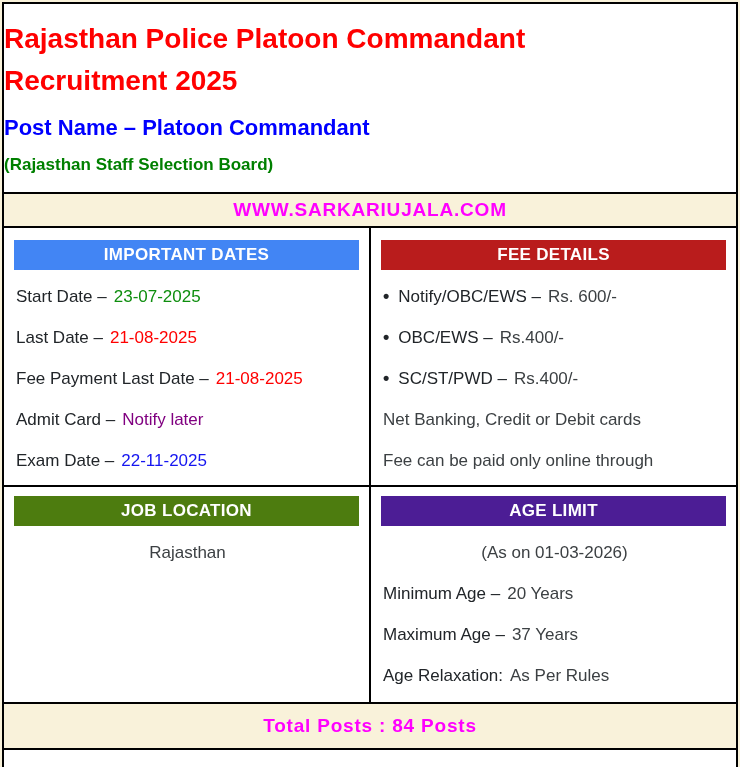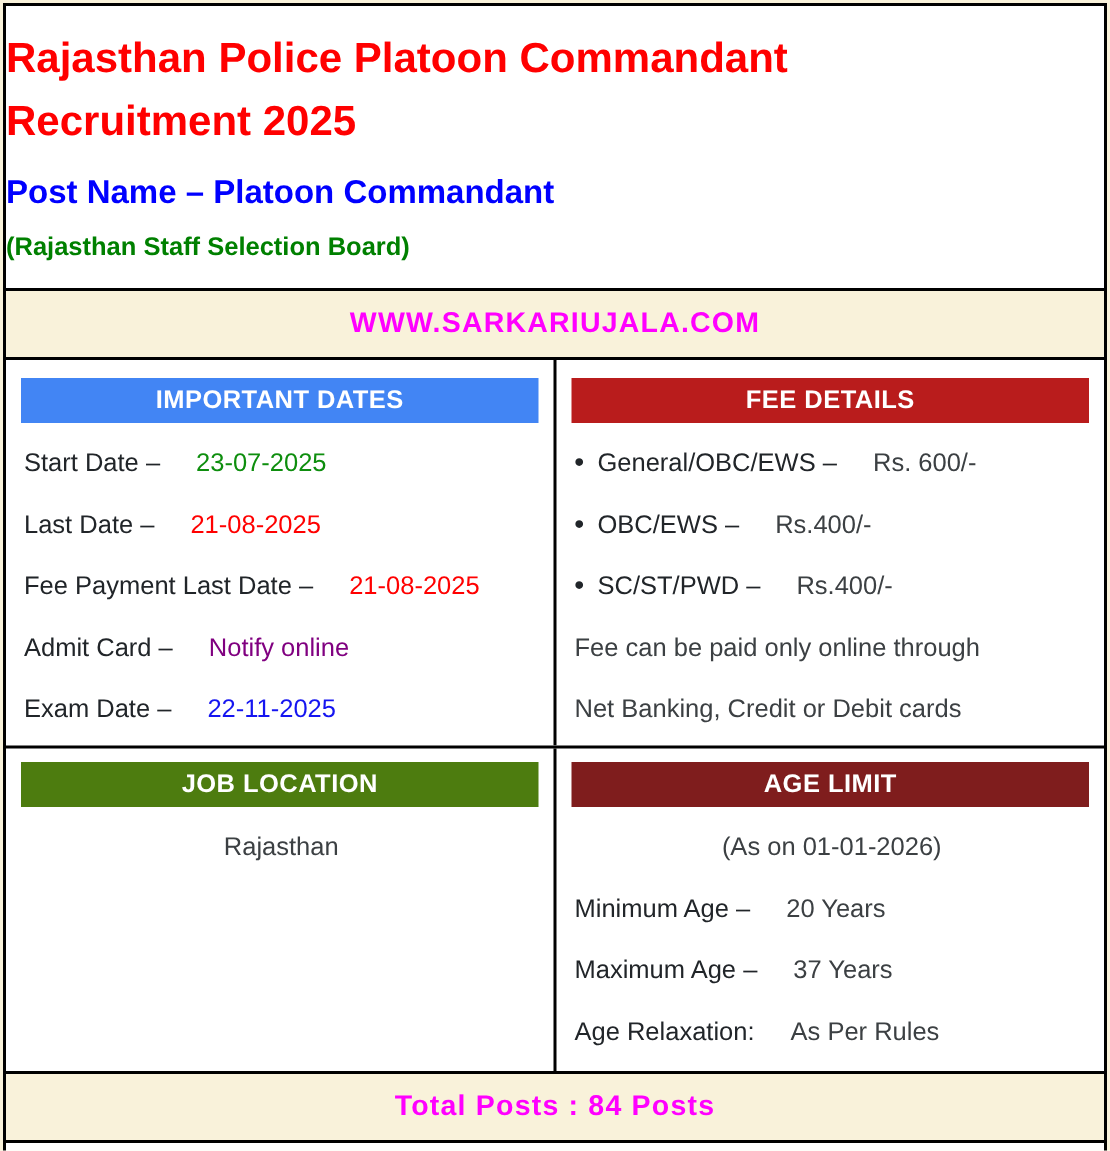--- a/index.html
+++ b/index.html
@@ -14,40 +14,40 @@
     display: flex; flex-direction: column;
   }
   
   .header { height: 188px; padding-top: 14px; background: #fff; }
   .title-line { display: block; font-weight: 700; font-size: 28px; line-height: 42px; }
   .post-name { margin-top: 13px; font-weight: 700; font-size: 22px; line-height: 26px; }
   .board { margin-top: 12px; font-weight: 700; font-size: 17px; line-height: 24px; }
   
   .banner {
     background: #f9f2da; border-top: 2px solid #000; border-bottom: 2px solid #000;
-    height: 48px; display: flex; align-items: center; justify-content: center;
+    height: 36px; display: flex; align-items: center; justify-content: center;
   }
   .banner .banner-text { font-weight: 700; font-size: 19px; letter-spacing: 0.8px; }
   .footer-banner { height: 48px; }
   
   .cols { display: flex; background: #fff; }
   .cols1 { height: 257px; }
   .cols2 { height: 217px; border-top: 2px solid #000; }
   .col { flex: 1 1 0; min-width: 0; }
   .col.right { border-left: 2px solid #000; }
   .bar {
     margin: 12px 10px 0 10px; height: 30px;
     display: flex; align-items: center; justify-content: center;
     color: #fff; font-weight: 700; font-size: 17px; letter-spacing: 0.3px; text-align: center;
   }
   .cols2 .bar { margin-top: 9px; }
   .rows { margin-top: 6px; padding: 0 10px 0 12px; }
   .row { height: 41px; display: flex; align-items: center; font-size: 17px; color: #212529; }
   .row .lbl { font-weight: 400; white-space: nowrap; }
-  .row .val { margin-left: 24px; white-space: nowrap; }
+  .row .val { margin-left: 7px; white-space: nowrap; }
   .row .bullet { font-weight: 700; margin-right: 9px; font-size: 18px; }
   .row.note { color: #3c4043; }
   .row.centered { justify-content: center; }
   .val-gray { color: #3c4043; }
   .center-text { text-align: center; font-size: 17px; color: #3c4043; }
   .bottom-filler { flex: 1; background: #fff; }
 </style>
 </head>
 <body>
 
@@ -77,63 +77,63 @@
         <div class="row">
           <span class="lbl">Last Date –</span>
           <span class="val" style="color: rgb(255, 0, 0);">21-08-2025</span>
         </div>
         <div class="row">
           <span class="lbl">Fee Payment Last Date –</span>
           <span class="val" style="color: rgb(255, 0, 0);">21-08-2025</span>
         </div>
         <div class="row">
           <span class="lbl">Admit Card –</span>
-          <span class="val" style="color: rgb(128, 0, 128);">Notify online</span>
+          <span class="val" style="color: rgb(128, 0, 128);">Notify later</span>
         </div>
         <div class="row">
           <span class="lbl">Exam Date –</span>
           <span class="val" style="color: rgb(21, 21, 240);">22-11-2025</span>
         </div>
       </div>
     </section>
     <section class="col right">
       <div class="bar" style="background-color: #b91c1c;">FEE DETAILS</div>
       <div class="rows">
         <div class="row">
           <span class="bullet">•</span>
-          <span class="lbl">General/OBC/EWS –</span>
+          <span class="lbl">Notify/OBC/EWS –</span>
           <span class="val val-gray">Rs. 600/-</span>
         </div>
         <div class="row">
           <span class="bullet">•</span>
           <span class="lbl">OBC/EWS –</span>
           <span class="val val-gray">Rs.400/-</span>
         </div>
         <div class="row">
           <span class="bullet">•</span>
           <span class="lbl">SC/ST/PWD –</span>
           <span class="val val-gray">Rs.400/-</span>
         </div>
+        <div class="row note">Net Banking, Credit or Debit cards</div>
         <div class="row note">Fee can be paid only online through</div>
-        <div class="row note">Net Banking, Credit or Debit cards</div>
       </div>
     </section>
   </div>
 
   <div class="cols cols2">
     <section class="col left">
       <div class="bar" style="background-color: #4d7c0f;">JOB LOCATION</div>
       <div class="rows">
         <div class="row centered center-text">Rajasthan</div>
       </div>
     </section>
     <section class="col right">
-      <div class="bar" style="background-color: #7f1d1d;">AGE LIMIT</div>
+      <div class="bar" style="background-color: #4c1d95;">AGE LIMIT</div>
       <div class="rows">
-        <div class="row centered center-text">(As on 01-01-2026)</div>
+        <div class="row centered center-text">(As on 01-03-2026)</div>
         <div class="row">
           <span class="lbl">Minimum Age –</span>
           <span class="val val-gray">20 Years</span>
         </div>
         <div class="row">
           <span class="lbl">Maximum Age –</span>
           <span class="val val-gray">37 Years</span>
         </div>
         <div class="row">
           <span class="lbl">Age Relaxation:</span>

